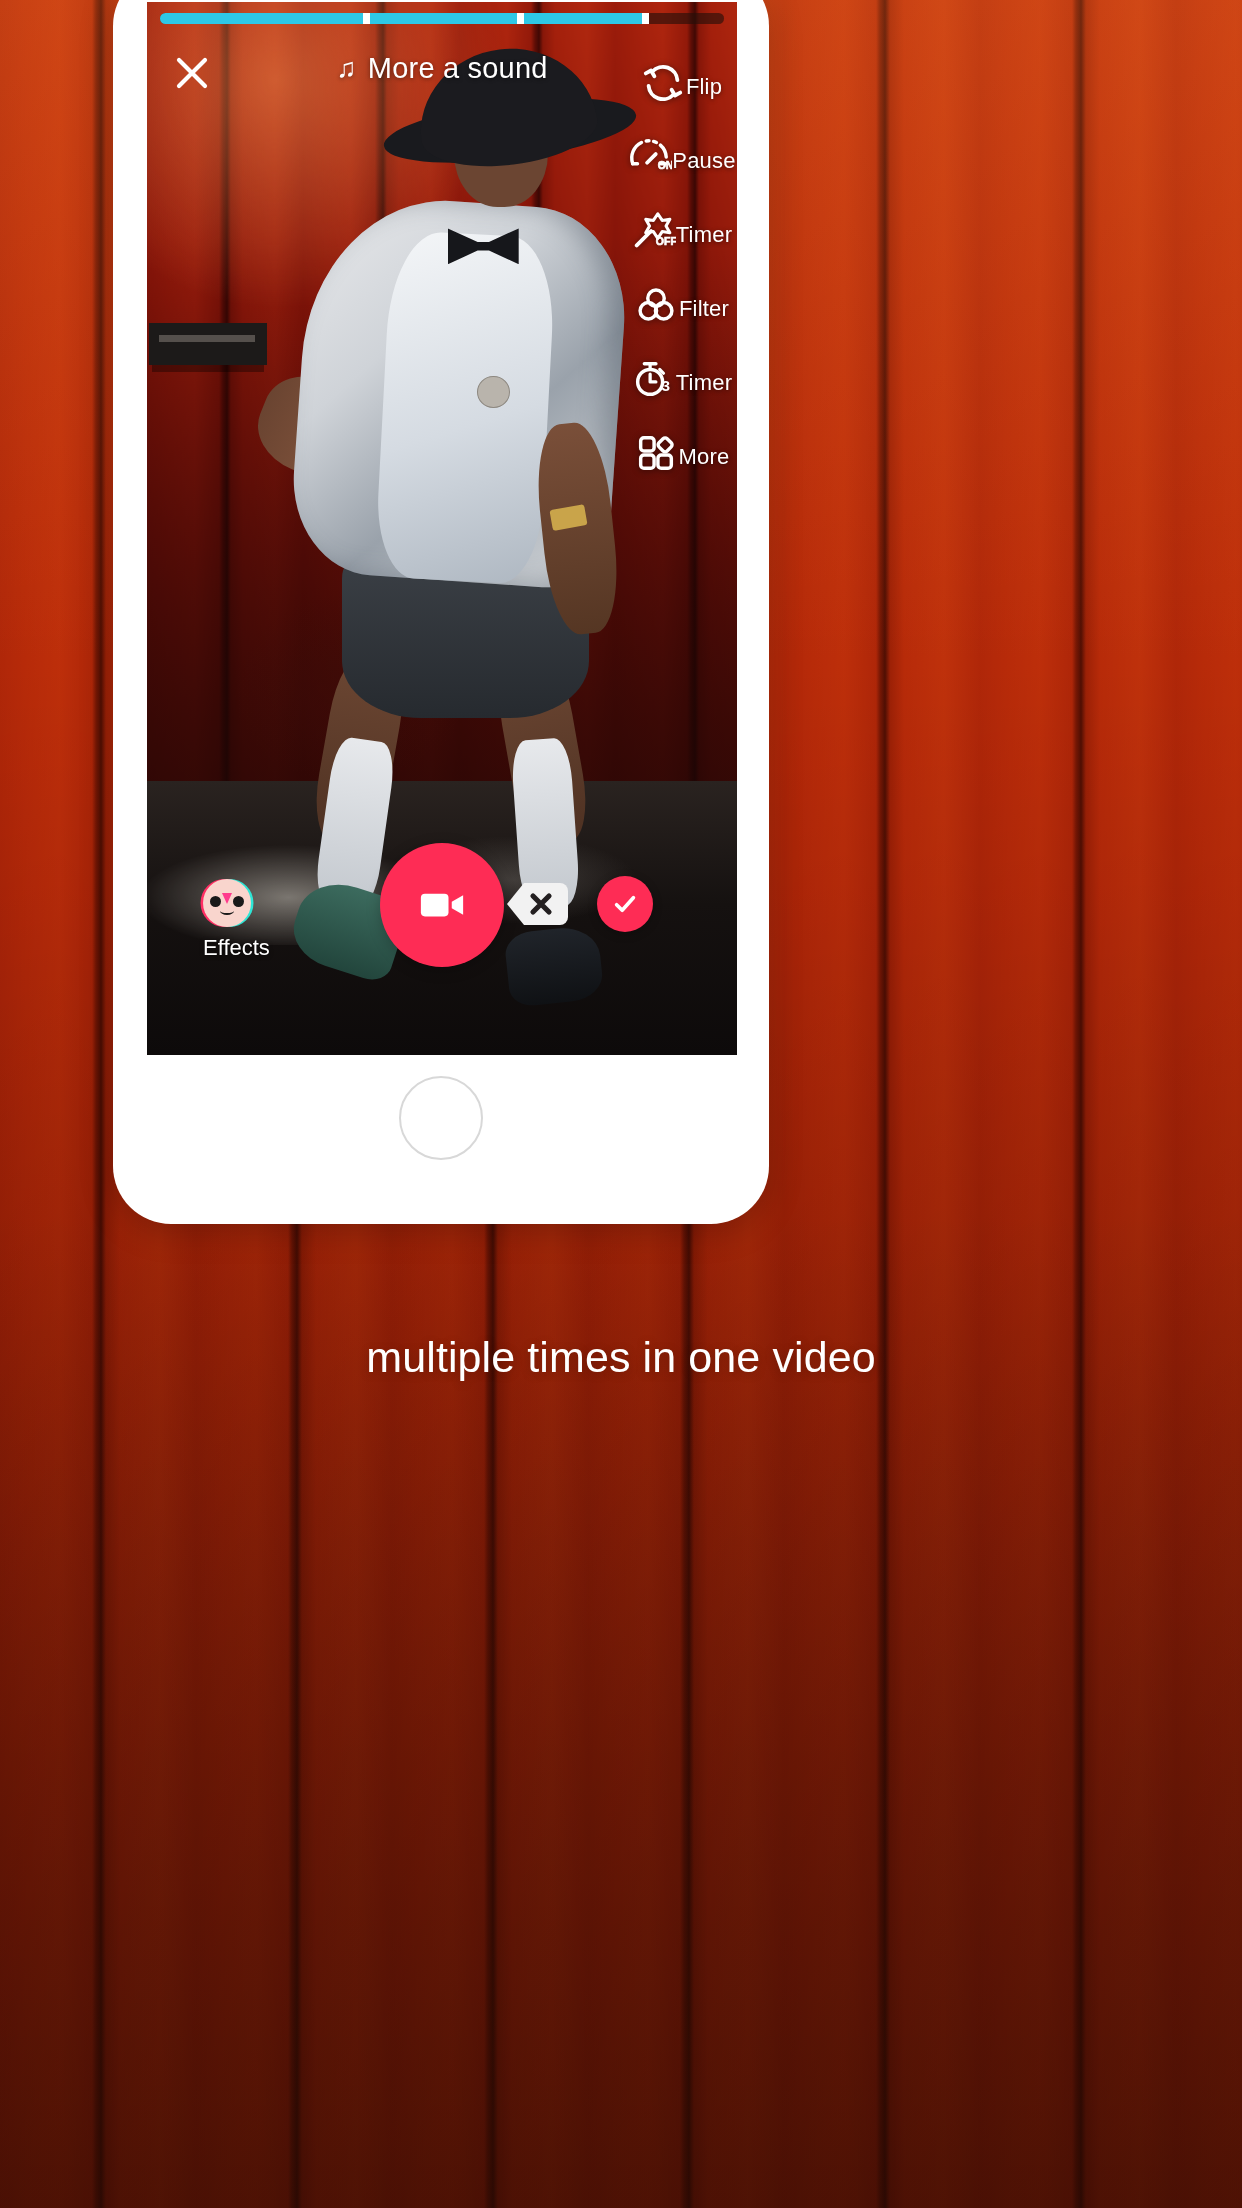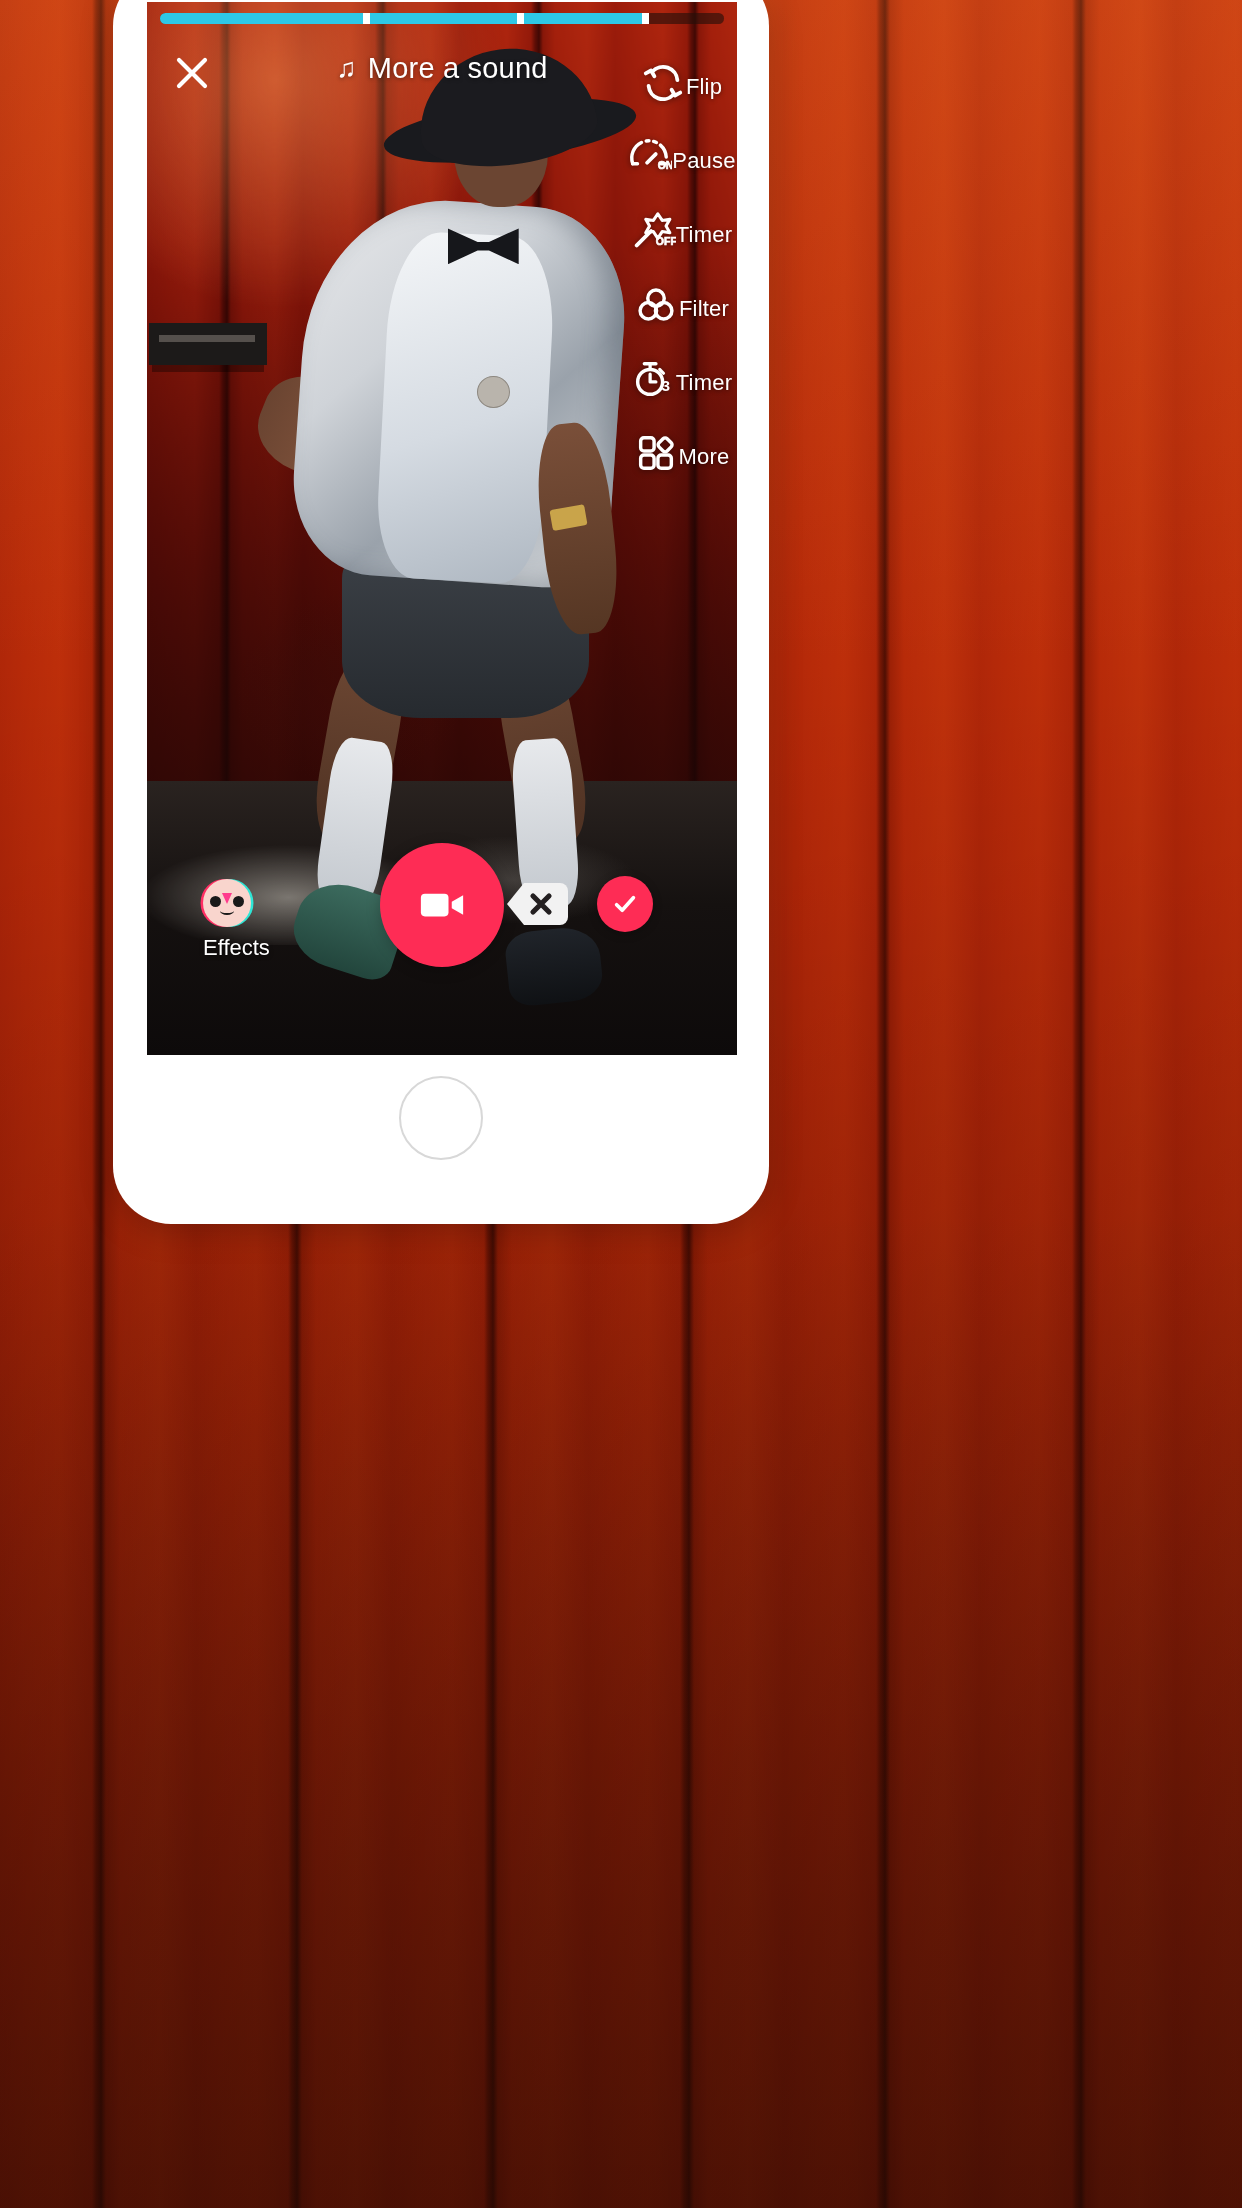--- a/index.html
+++ b/index.html
@@ -451,13 +451,14 @@
 
       </div>
 
     </div>
   </div>
 
   <div id="home-btn"></div>
 </div>
 
 <div id="caption">
+  <div id="caption-sub">multiple times in one video</div>
 </div>
 
 </body></html>

